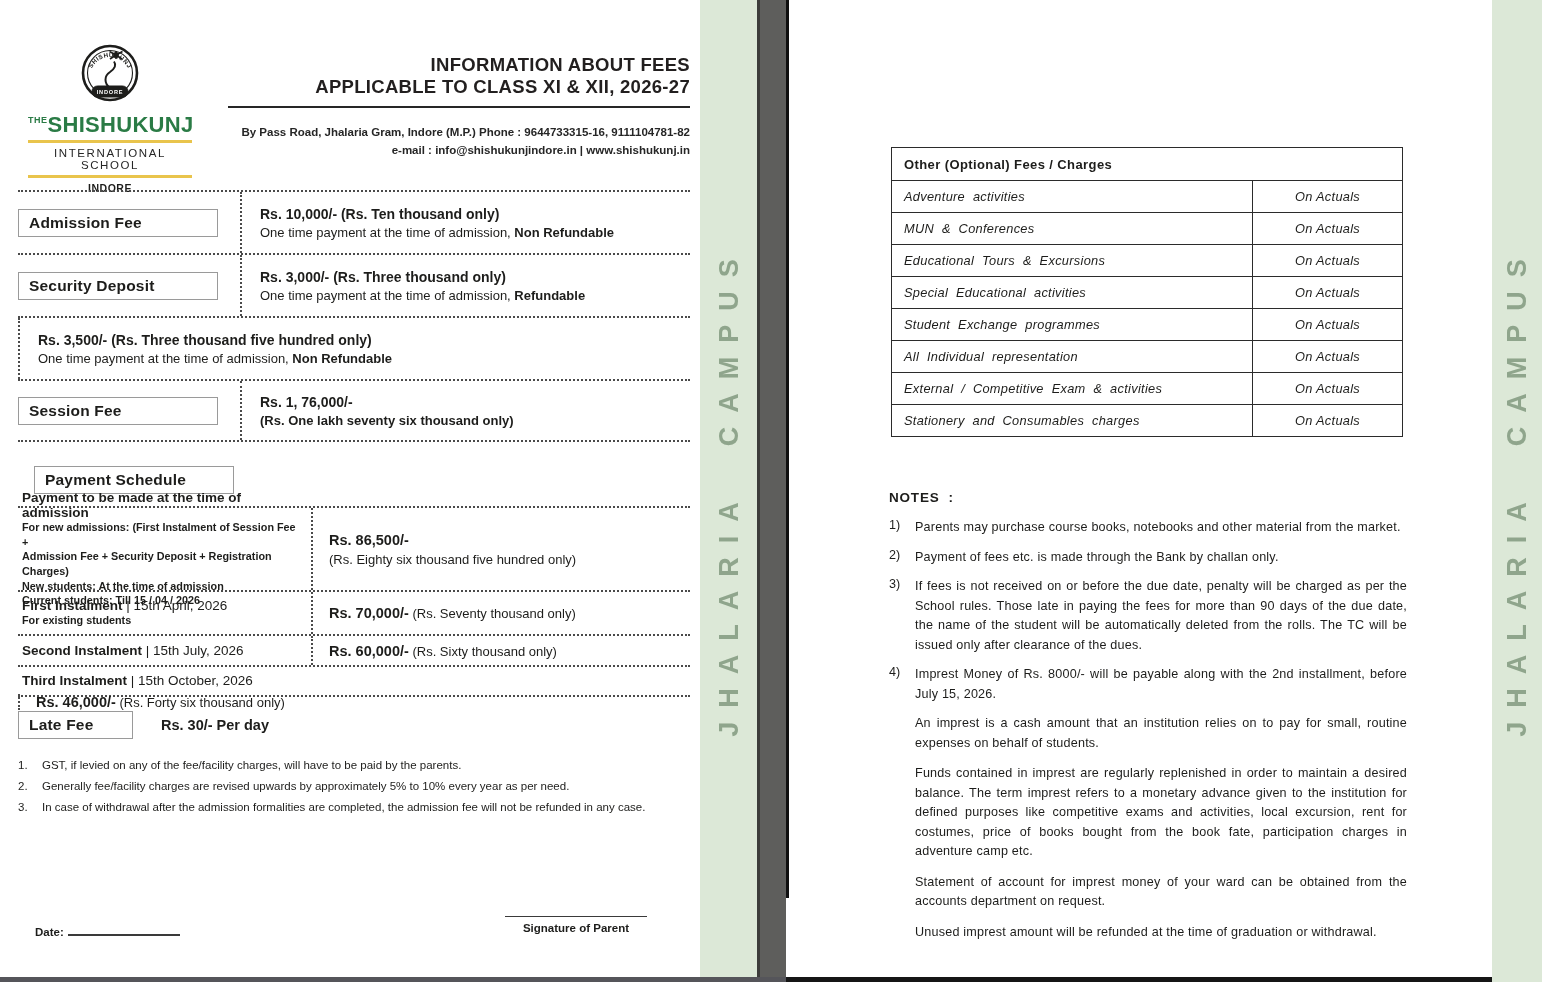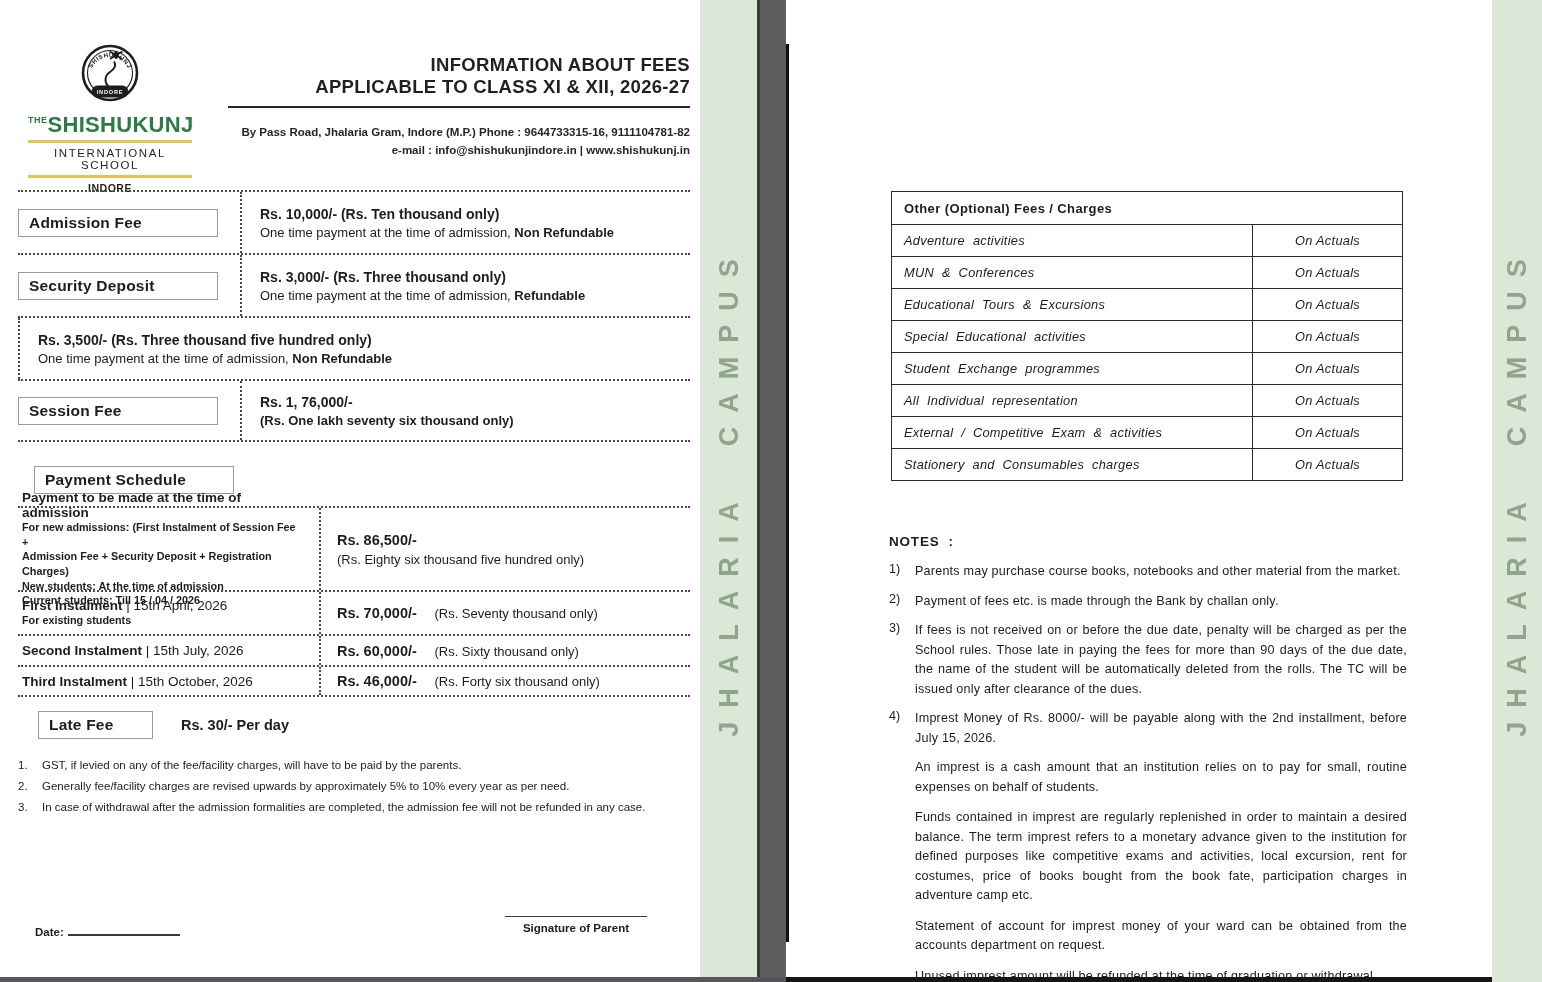--- a/index.html
+++ b/index.html
@@ -6,21 +6,21 @@
   html,body { width:1542px; height:982px; overflow:hidden; background:#ffffff;
               font-family:"Liberation Sans", sans-serif; color:#1d1d1b; }
   .abs { position:absolute; }
 
   
   #left-page  { left:0; top:0; width:700px; height:982px; background:#fff; }
   #strip-left { left:700px; top:0; width:57px; height:982px; background:#dce8d7; }
   #spine      { left:757px; top:0; width:29px; height:982px; background:#5e5e5c;
                 border-left:3px solid #3c3c3a; }
   #right-page { left:786px; top:0; width:706px; height:898px; background:#fff;
-                border-left:3px solid #101010;margin-top:44px; }
+                border-left:3px solid #101010; }
   #strip-right{ left:1492px; top:0; width:50px; height:982px; background:#dce8d7; }
   .strip-text { position:absolute; top:50%; left:50%;
                 transform:translate(-50%,-50%) rotate(-90deg);
                 white-space:nowrap; font-weight:bold; font-size:27px;
                 letter-spacing:14px; color:#8fa58c; }
   .strip-text .w2 { margin-left:42px; }
   #bottom-bar-left  { left:0; top:977px; width:786px; height:5px; background:#55555a; }
   #bottom-bar-right { left:786px; top:977px; width:706px; height:5px; background:#151515; }
 
   
@@ -49,37 +49,37 @@
                font-weight:bold; font-size:15.5px; letter-spacing:.2px; background:#fff; }
   .fee-right { flex:1; border-left:2px dotted #4a4a4a; padding-left:18px;
                display:flex; flex-direction:column; justify-content:center; }
   .fee-amt  { font-size:14px; font-weight:bold; }
   .fee-det  { font-size:13px; margin-top:3px; }
   .fee-det b { font-size:13px; }
 
   
   #ps-box { left:34px; top:466px; }
   #ps-table { left:18px; top:506px; width:672px; }
-  .ps-row { display:flex; border-top:2px dotted #4a4a4a;gap:8px; }
-  .ps-row:last-child { border-bottom:2px dotted #4a4a4a; }
+  .ps-row { display:flex; border-top:2px dotted #4a4a4a; }
+  .ps-row:last-child { border-bottom:2px dotted #4a4a4a;flex-direction:column; }
   .ps-left { width:293px; padding:6px 8px 6px 4px; display:flex;
              flex-direction:column; justify-content:center; }
   .ps-right{ flex:1; border-left:2px dotted #4a4a4a; padding-left:16px;
              display:flex; flex-direction:column; justify-content:center; }
   .ps-main { font-size:13.5px; font-weight:bold; }
   .ps-main .dt { font-weight:normal; }
   .ps-sub  { font-size:10.8px; font-weight:bold; line-height:1.35; }
   .ps-amt  { font-size:14.5px; font-weight:bold; }
-  .ps-amt .w { font-weight:normal; font-size:13px;margin-left:14px; }
+  .ps-amt .w { font-weight:normal; font-size:13px; }
   .ps-words { font-size:13px; margin-top:4px; }
   .r1 { height:84px; } .r2 { height:44px; } .r3 { height:31px; } .r4 { height:32px; }
 
   
   #latefee { left:18px; top:711px; display:flex; align-items:center; }
-  #latefee .label-box { width:115px;margin-left:20px; }
+  #latefee .label-box { width:115px; }
   #latefee .val { font-size:14.5px; font-weight:bold; margin-left:28px; }
   #lnotes { left:18px; top:759px; width:662px; }
   .ln-item { display:flex; margin-bottom:9px; font-size:11.5px; }
   .ln-num  { width:24px; flex:none; }
   #date-block { left:35px; top:926px; font-size:11.5px; font-weight:bold; }
   #date-block .dline { display:inline-block; width:112px;
                        border-bottom:2px solid #3a3a3a; margin-left:4px; }
   #sig-block { left:505px; top:916px; width:142px; text-align:center; }
   #sig-block .sline { border-top:1.5px solid #3a3a3a; }
   #sig-block .slabel{ font-size:11.5px; font-weight:bold; margin-top:5px; }

